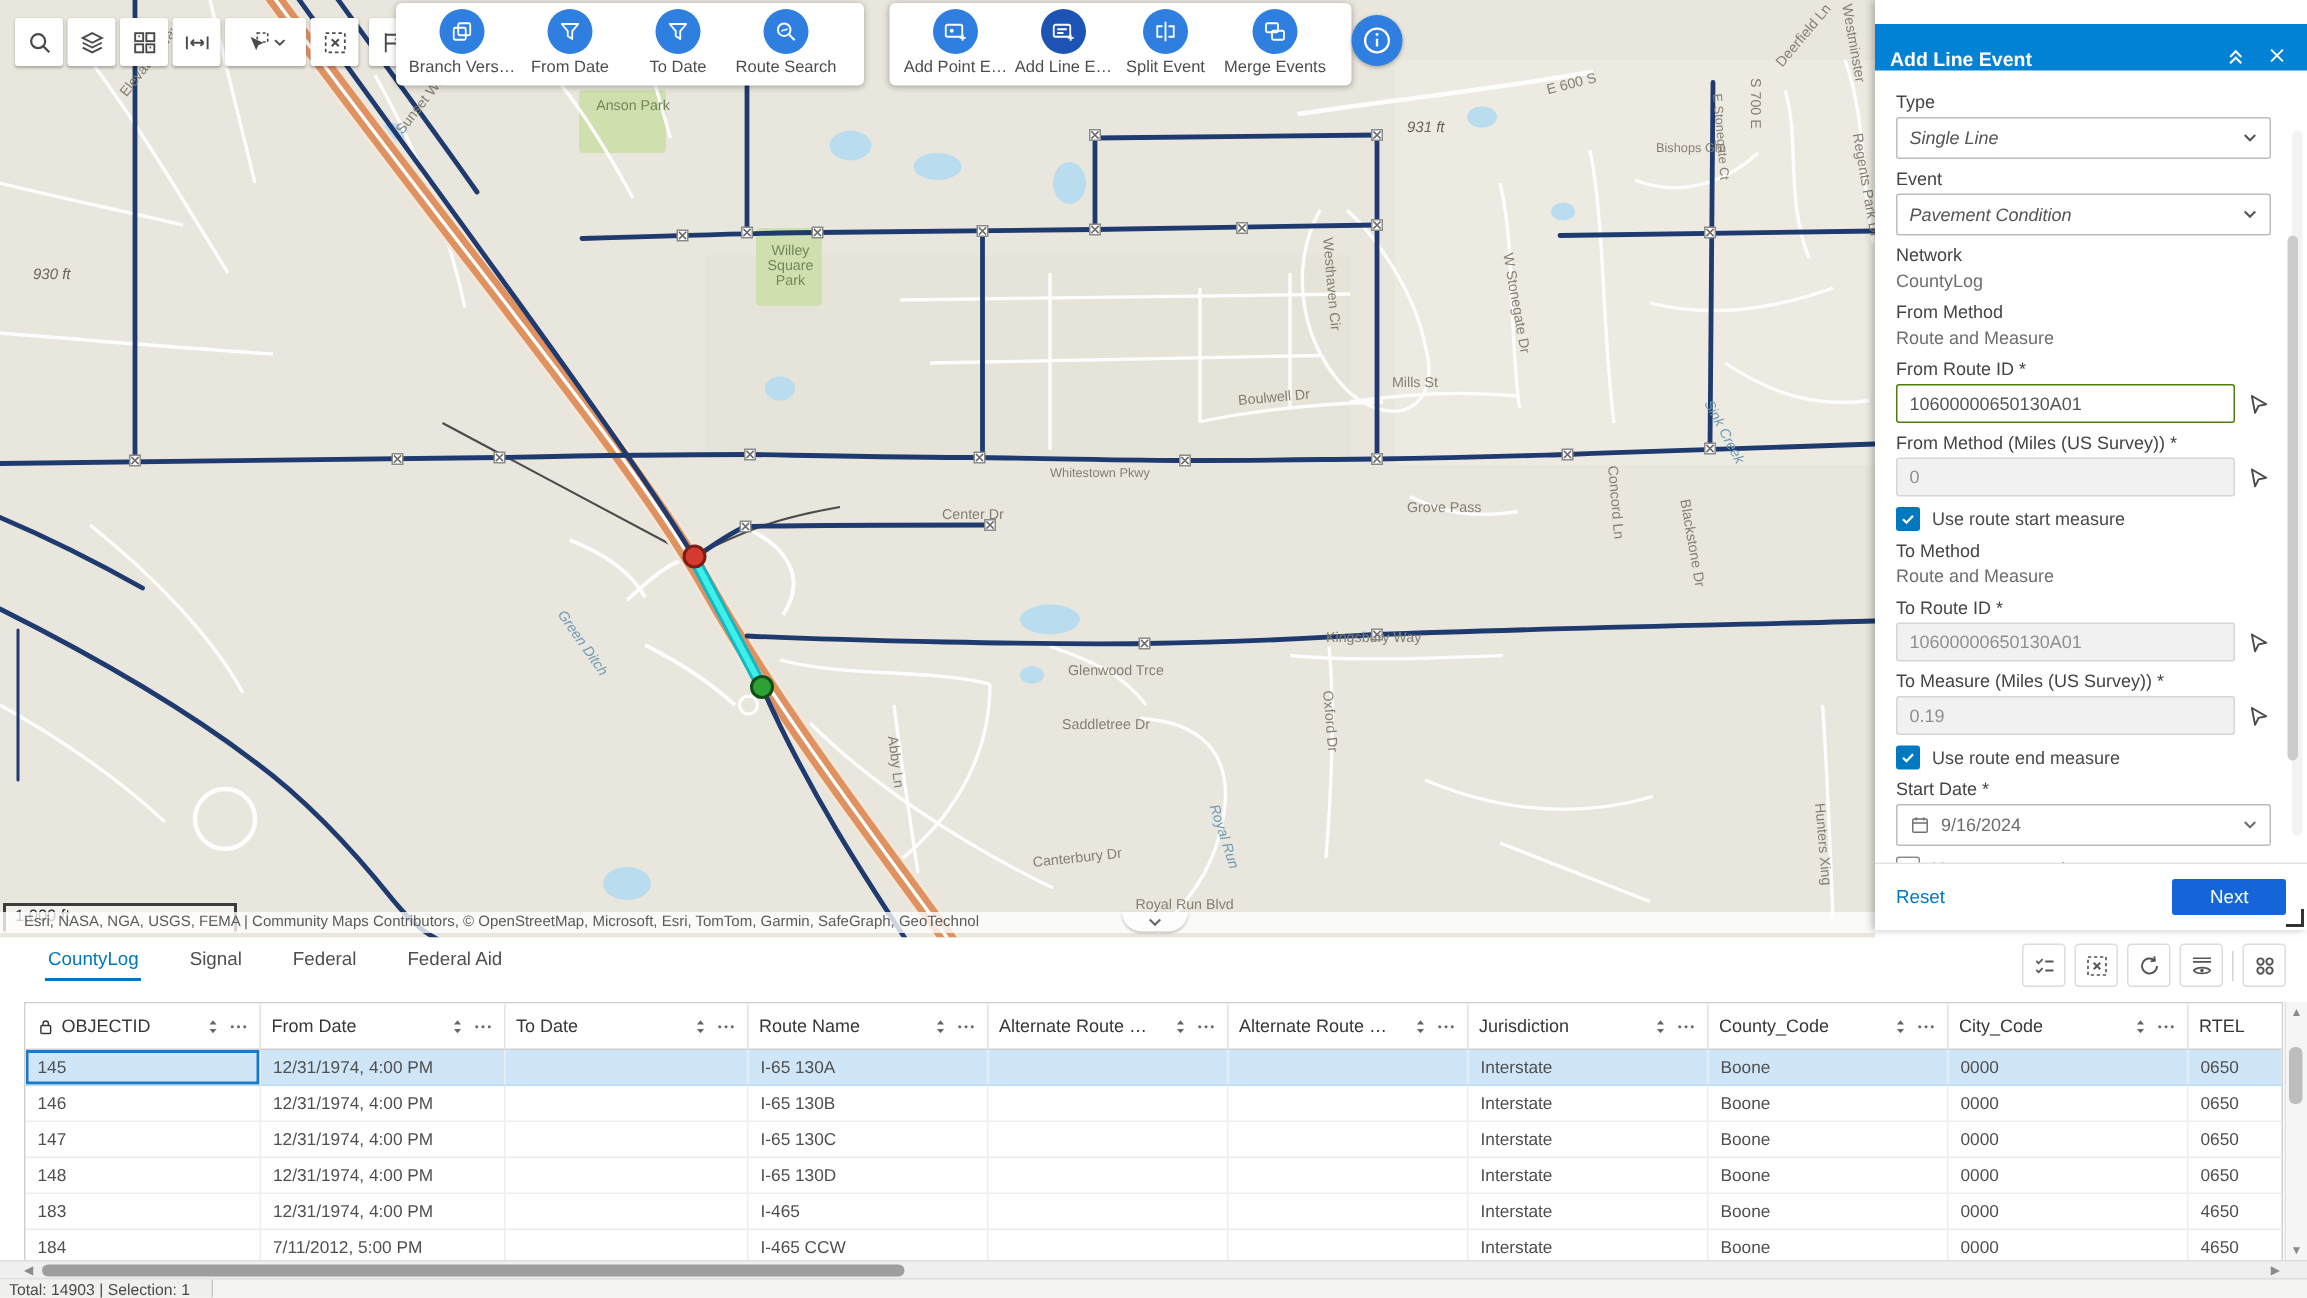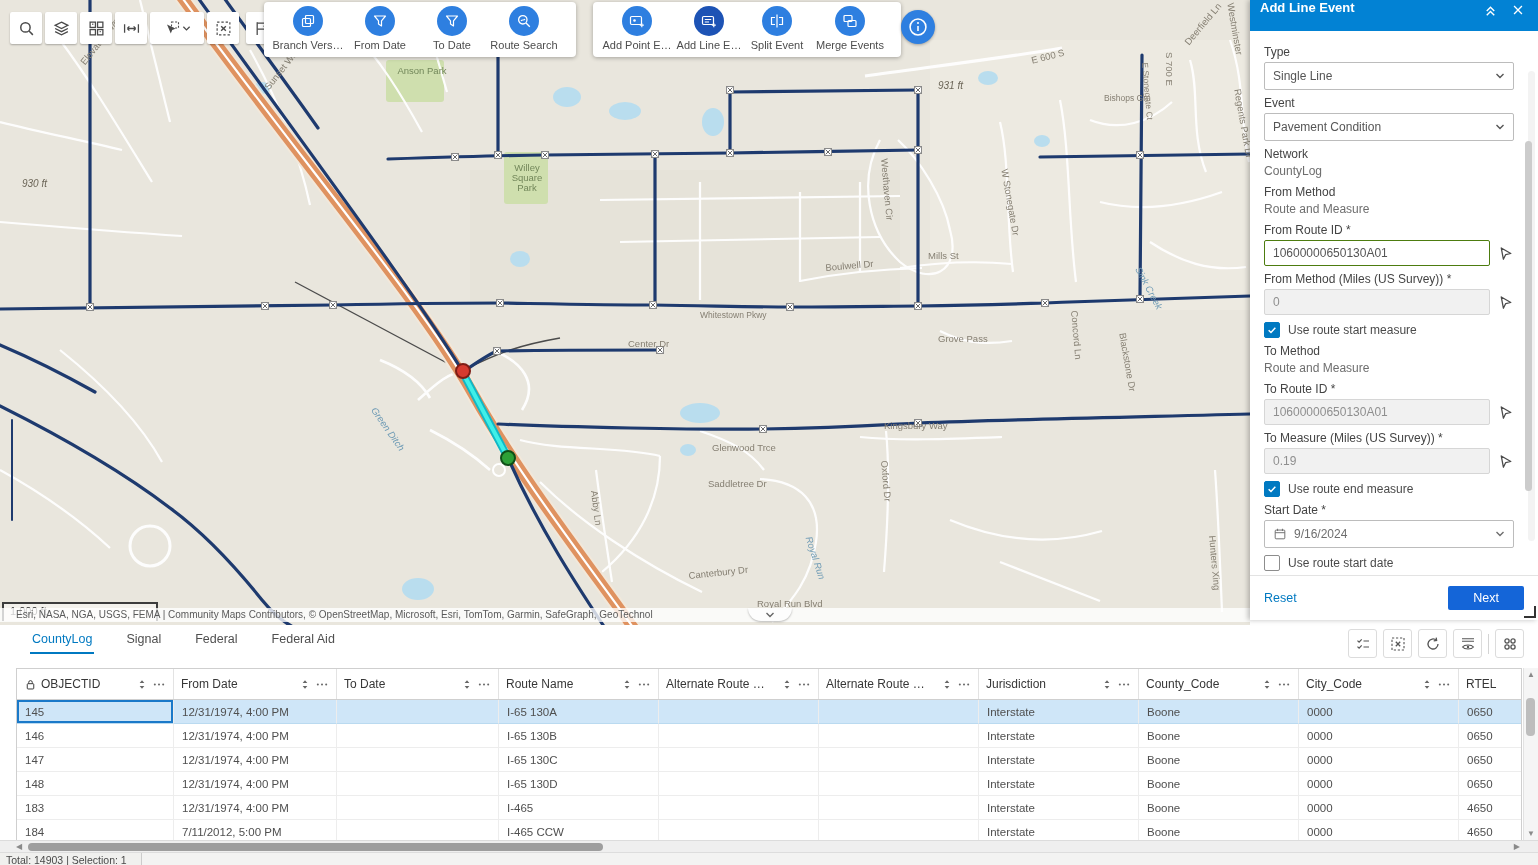--- a/index.html
+++ b/index.html
@@ -26,29 +26,29 @@
              box-shadow:0 1px 4px rgba(0,0,0,.3);display:flex;align-items:flex-start;padding:4px 8px 0;}
   .fitem{display:flex;flex-direction:column;align-items:center;width:72px;cursor:pointer;}
   .fcircle{width:30px;height:30px;border-radius:50%;background:#2e7fe0;color:#fff;display:flex;align-items:center;justify-content:center;}
   .fcircle.active{background:#1d53b5;}
   .flabel{font-size:11px;color:#4d4d4d;margin-top:3px;white-space:nowrap;}
   .info-btn{position:absolute;left:901px;top:10px;width:34px;height:34px;border-radius:50%;background:#2e7fe0;color:#fff;
             display:flex;align-items:center;justify-content:center;box-shadow:0 1px 3px rgba(0,0,0,.3);cursor:pointer;}
   
   #panel{position:absolute;left:1250px;top:0;width:288px;height:620px;background:#fff;
          box-shadow:-2px 0 5px rgba(0,0,0,.25);display:flex;flex-direction:column;z-index:10;}
-  .panel-header{height:31px;background:#0282d4;color:#fff;display:flex;align-items:flex-start;padding:0 10px;flex:none;}
+  .panel-header{height:31px;background:#0282d4;color:#fff;display:flex;align-items:flex-end;padding:0 10px;flex:none;margin-top:16px;}
   .panel-title{font-size:13px;font-weight:bold;flex:1;}
   .ph-icon{width:20px;height:20px;display:flex;align-items:center;justify-content:center;margin-left:8px;cursor:pointer;}
   .panel-body{position:relative;flex:1;padding:8px 24px 0 14px;font-size:12px;overflow:hidden;}
   .flab{margin:6px 0 3px;color:#444;line-height:14px;}
   .fval{color:#6e6e6e;line-height:15px;margin-bottom:2px;}
   .select{height:26px;border:1px solid #bcbcbc;border-radius:2px;display:flex;align-items:center;
           padding:0 8px;color:#555;background:#fff;cursor:pointer;}
-  .select span{flex:1;}
+  .select span{flex:1;font-style:italic;}
   .input-row{display:flex;align-items:center;gap:7px;}
   .tinput{flex:1;height:24px;border:1px solid #4d7c0f;border-radius:2px;display:flex;align-items:center;padding:0 8px;color:#555;background:#fff;}
   .tinput.disabled{background:#f1f1f1;border-color:#d6d6d6;color:#8f8f8f;}
   .picker{width:17px;height:17px;color:#4a4a4a;flex:none;cursor:pointer;}
   .cbrow{display:flex;align-items:center;gap:8px;margin:7px 0 3px;cursor:pointer;}
   .cb{width:14px;height:14px;border:1px solid #8d8d8d;border-radius:2px;background:#fff;flex:none;
       display:flex;align-items:center;justify-content:center;color:#fff;}
   .cb.checked{background:#0079c1;border-color:#0079c1;}
   .dateinput{height:26px;border:1px solid #bcbcbc;border-radius:2px;display:flex;align-items:center;gap:7px;
              padding:0 8px;color:#6e6e6e;background:#fff;cursor:pointer;}

